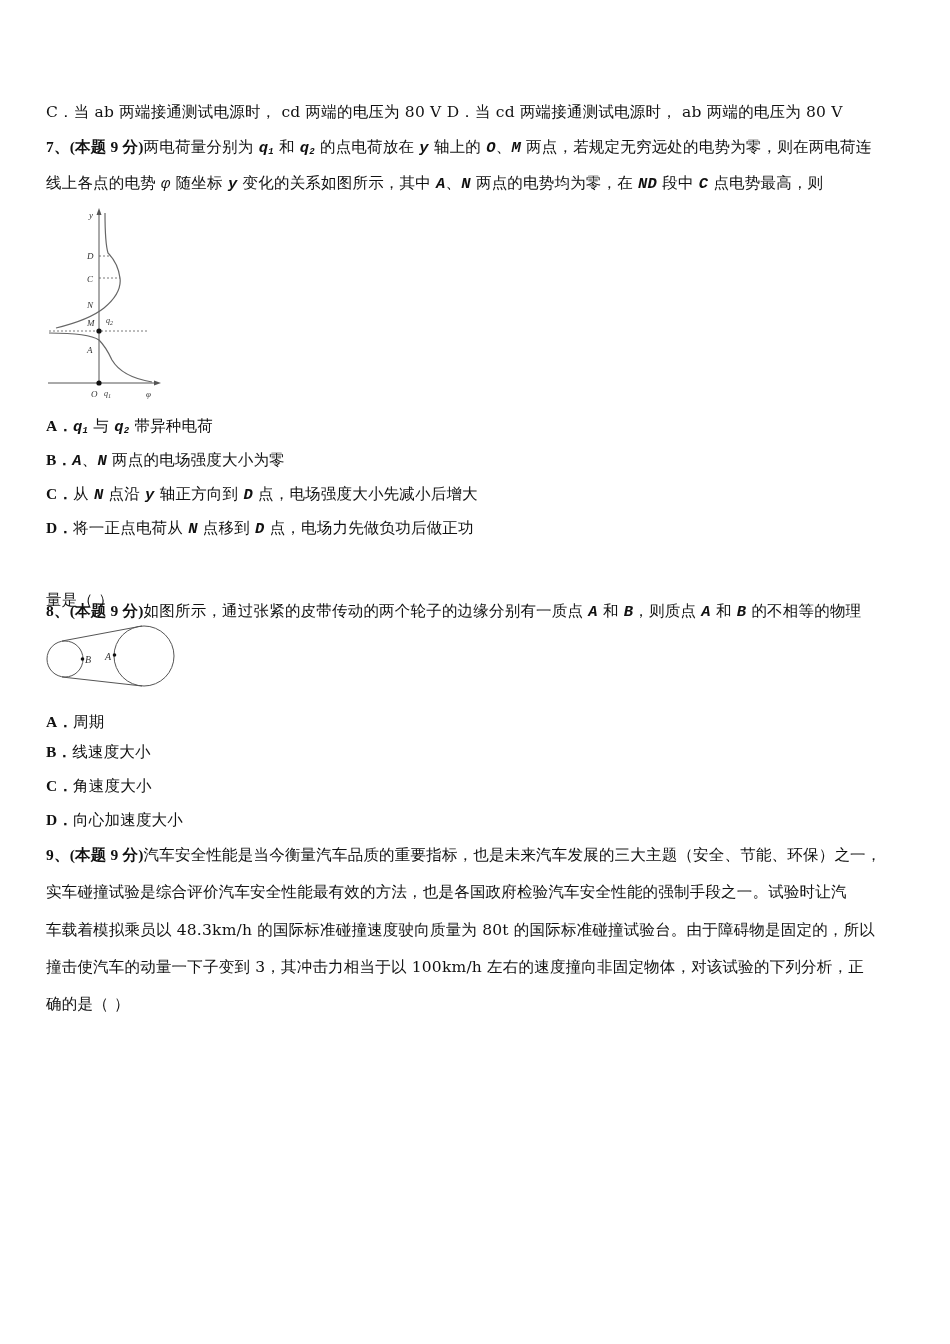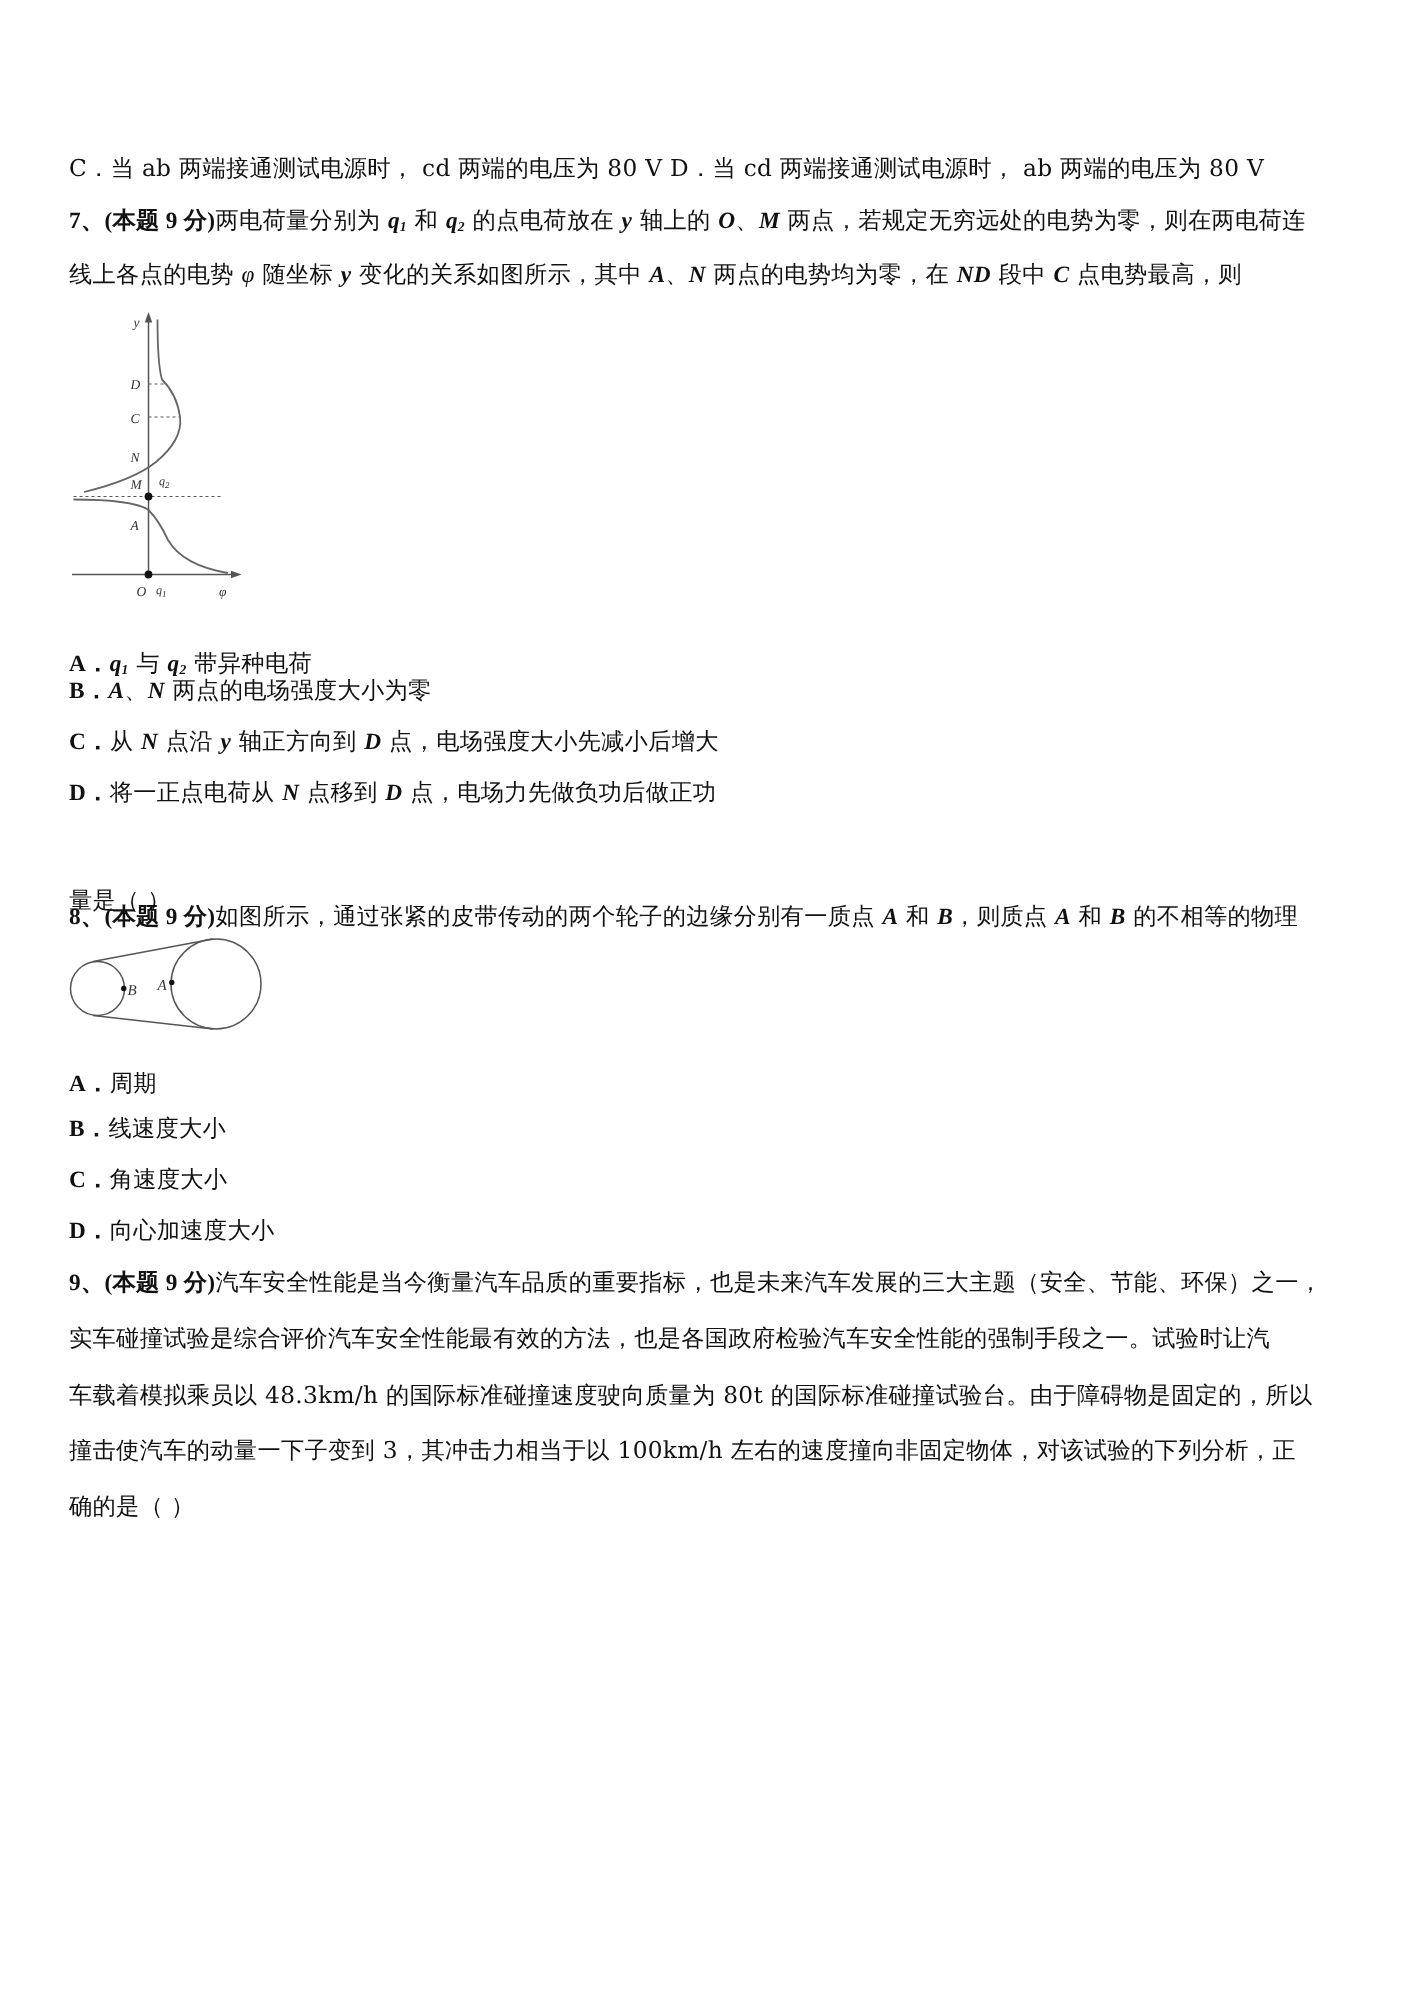--- a/index.html
+++ b/index.html
@@ -6,21 +6,21 @@
   body {
     width: 950px; height: 1344px; position: relative; overflow: hidden;
     font-family: "DejaVu Serif", "Liberation Serif", serif;
     color: #111111;
   }
   .line {
     position: absolute; left: 46px;
     font-size: 15.5px; line-height: 20px; white-space: nowrap;
     letter-spacing: 0.2px;
   }
-  .i { font-style: italic; font-weight: bold; font-family: Liberation Serif, serif; }
+  .i { font-style: italic; font-weight: bold; font-family: Liberation Mono, monospace; }
   .latin { font-family: "Liberation Serif", serif; font-weight: bold; }
   sub { font-size: 9px; vertical-align: -2px; }
   .fig { position: absolute; }
   .fig svg text { font-family: "Liberation Serif", serif; font-style: italic; }
 </style>
 </head>
 <body>
 
 <div class="line" style="top:102px;">
   <span>C．当 ab 两端接通测试电源时， cd 两端的电压为 80 V D．当 cd 两端接通测试电源时， ab 两端的电压为 80 V</span>
@@ -58,21 +58,21 @@
     <text x="43" y="103" font-size="9" fill="#333">N</text>
     <text x="43" y="121" font-size="9" fill="#333">M</text>
     <text x="62" y="118" font-size="8" fill="#333">q<tspan font-size="6" dy="2">2</tspan></text>
     <text x="43" y="148" font-size="9" fill="#333">A</text>
     <text x="47" y="192" font-size="9" fill="#333">O</text>
     <text x="60" y="191" font-size="8" fill="#333">q<tspan font-size="6" dy="2">1</tspan></text>
     <text x="102" y="192" font-size="9" fill="#333">φ</text>
   </svg>
 </div>
 
-<div class="line" style="top:432px;text-align:center;">
+<div class="line" style="top:416px;text-align:center;">
   <span class="latin">A．</span><span class="i">q<sub>1</sub></span><span> 与 </span><span class="i">q<sub>2</sub></span><span> 带异种电荷</span>
 </div>
 <div class="line" style="top:450px;">
   <span class="latin">B．</span><span class="i">A</span><span>、</span><span class="i">N</span><span> 两点的电场强度大小为零</span>
 </div>
 <div class="line" style="top:484px;">
   <span class="latin">C．</span><span>从 </span><span class="i">N</span><span> 点沿 </span><span class="i">y</span><span> 轴正方向到 </span><span class="i">D</span><span> 点，电场强度大小先减小后增大</span>
 </div>
 <div class="line" style="top:518px;">
   <span class="latin">D．</span><span>将一正点电荷从 </span><span class="i">N</span><span> 点移到 </span><span class="i">D</span><span> 点，电场力先做负功后做正功</span>

